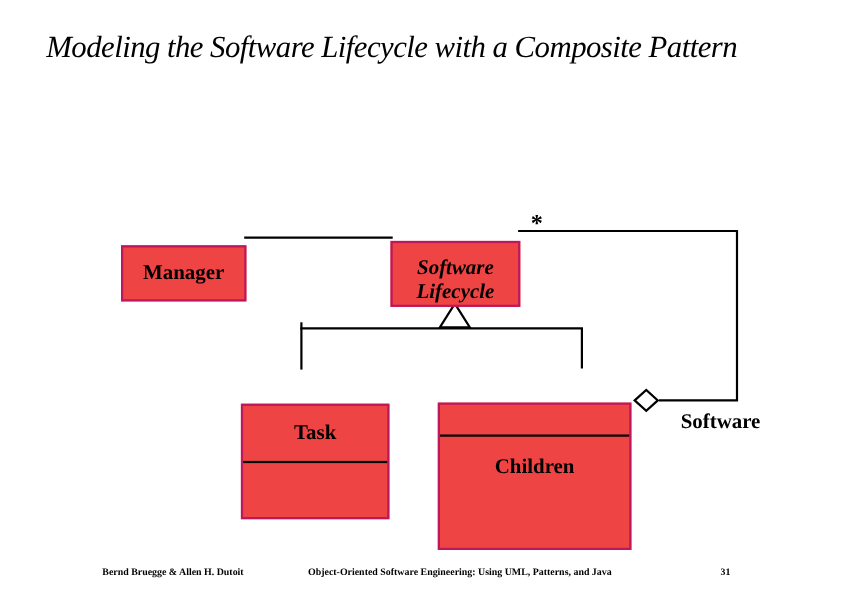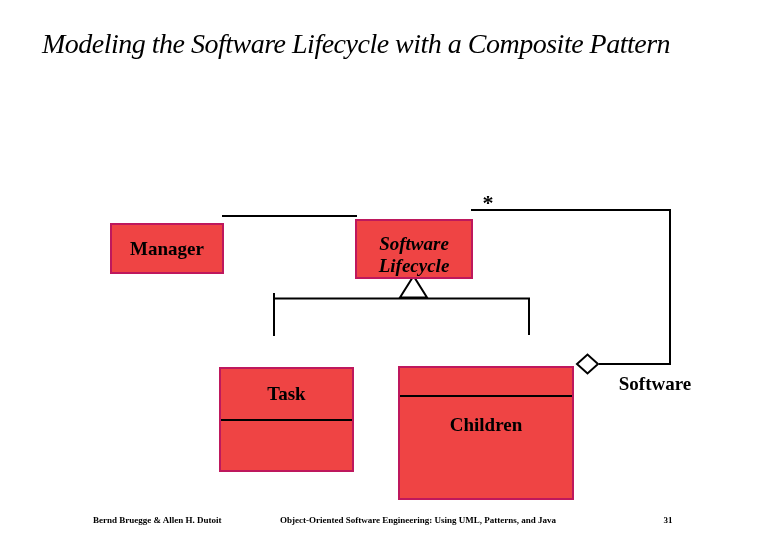--- a/index.html
+++ b/index.html
@@ -106,21 +106,21 @@
   .footer {
     position: absolute;
     left: 0; top: 512px; width: 780px; height: 20px;
     font-size: 9px;
     font-weight: bold;
     color: #000000;
     padding-left: 24px;
   }
   .footer-authors { position: absolute; left: 93px; top: 3px; white-space: nowrap; }
   .footer-book { position: absolute; left: 280px; top: 3px; width: 280px; text-align: left; white-space: nowrap; }
-  .footer-page { position: absolute; left: 655px; top: 3px; width: 26px; text-align: center; }
+  .footer-page { position: absolute; left: 655px; top: 3px; width: 26px; }
 </style>
 </head>
 <body>
 
 <div class="slide">
 
   <div class="title">Modeling the Software Lifecycle with a Composite Pattern</div>
 
   <svg class="wires" width="780" height="540" viewBox="0 0 780 540">
 

